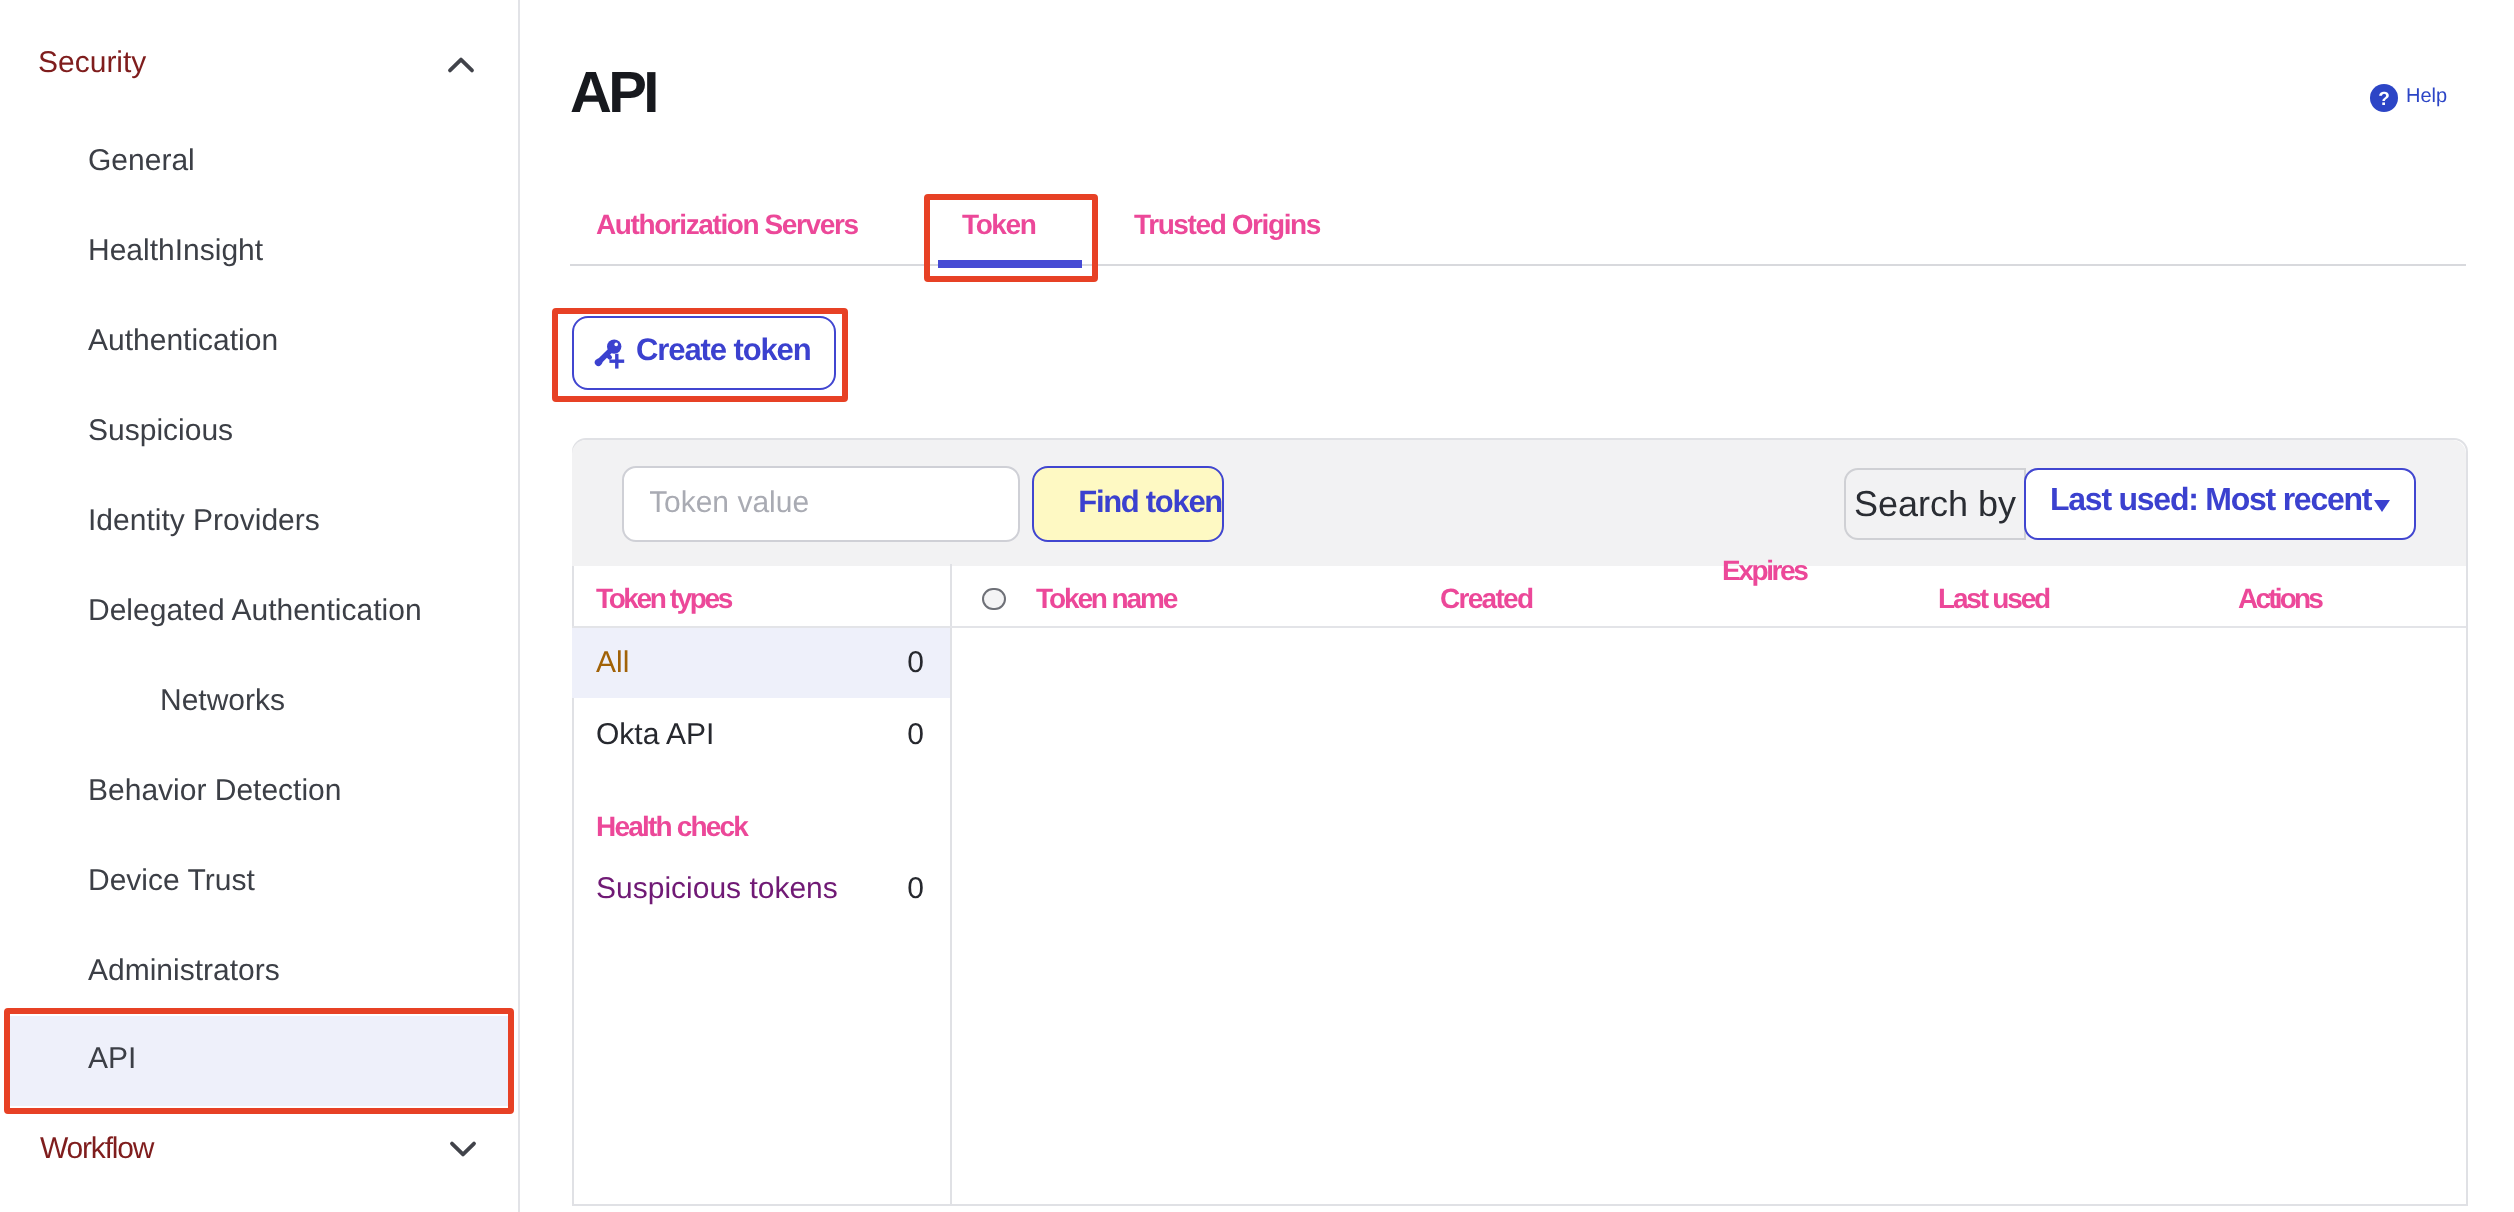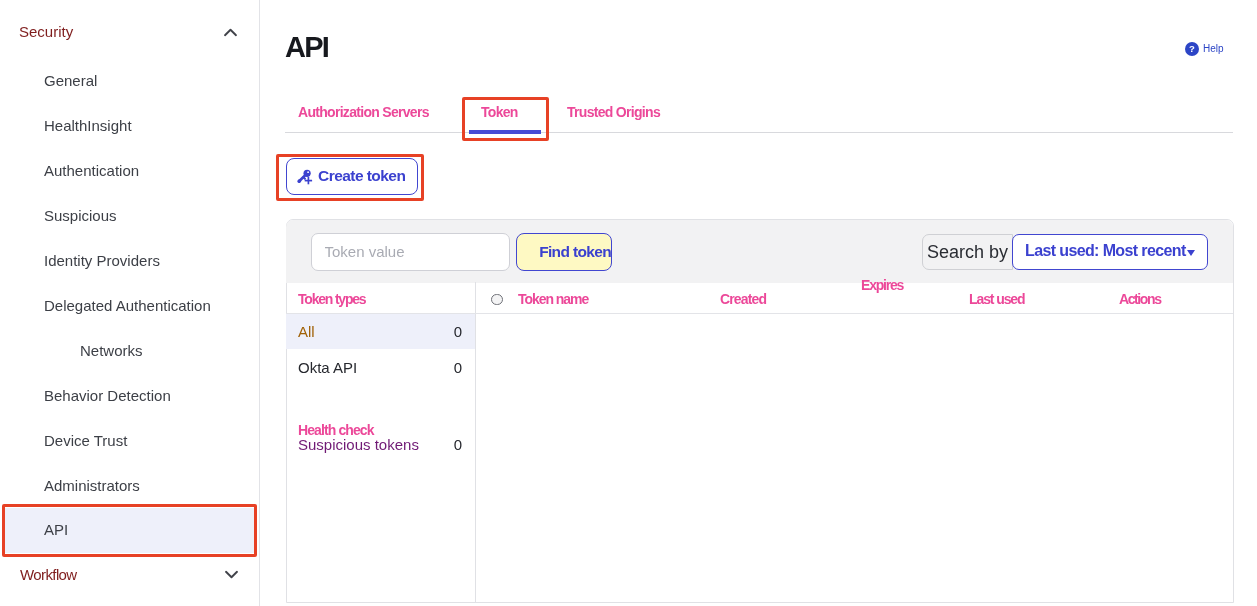--- a/index.html
+++ b/index.html
@@ -86,21 +86,21 @@
 <div class="abs blue" style="left:1025px;top:241px;font-size:16px;font-weight:bold;line-height:20px;letter-spacing:-0.62px;">Last used: Most recent</div>
 <div class="abs" style="left:1187px;top:250px;width:0;height:0;border-left:4.7px solid transparent;border-right:4.7px solid transparent;border-top:6.5px solid #3b41cf;"></div>
 
 <div class="abs" style="left:475.3px;top:282px;width:1px;height:321px;background:#e0e1e5;"></div>
 <div class="abs bold15" style="left:298px;top:289px;letter-spacing:-1.2px;">Token types</div>
 <div class="abs" style="left:286px;top:313px;width:189px;height:35.5px;background:#eef0fa;"></div>
 <div class="abs nav" style="left:298px;top:321.5px;color:#a16207;">All</div>
 <div class="abs nav" style="left:286px;top:321.5px;width:176px;text-align:right;color:#26282e;">0</div>
 <div class="abs nav" style="left:298px;top:357.5px;color:#26282e;">Okta API</div>
 <div class="abs nav" style="left:286px;top:357.5px;width:176px;text-align:right;color:#26282e;">0</div>
-<div class="abs bold15" style="left:298px;top:420px;letter-spacing:-0.9px;">Health check</div>
+<div class="abs bold15" style="left:298px;top:403px;letter-spacing:-0.9px;">Health check</div>
 <div class="abs nav" style="left:298px;top:434.5px;color:#701a75;">Suspicious tokens</div>
 <div class="abs nav" style="left:286px;top:434.5px;width:176px;text-align:right;color:#26282e;">0</div>
 
 <div class="abs" style="left:286px;top:313px;width:947px;height:1px;background:#e3e4e8;"></div>
 <div class="abs" style="left:491.3px;top:293.6px;width:11.6px;height:11.6px;border:1.4px solid #6e7077;border-radius:50%;background:#f4f4f5;"></div>
 <div class="abs bold15" style="left:518px;top:289px;letter-spacing:-1.05px;">Token name</div>
 <div class="abs bold15" style="left:720px;top:289px;letter-spacing:-0.85px;">Created</div>
 <div class="abs bold15" style="left:849px;top:275px;letter-spacing:-1.2px;margin-left:12px;">Expires</div>
 <div class="abs bold15" style="left:969px;top:289px;letter-spacing:-1.1px;">Last used</div>
 <div class="abs bold15" style="left:1119px;top:289px;letter-spacing:-1.4px;">Actions</div>

